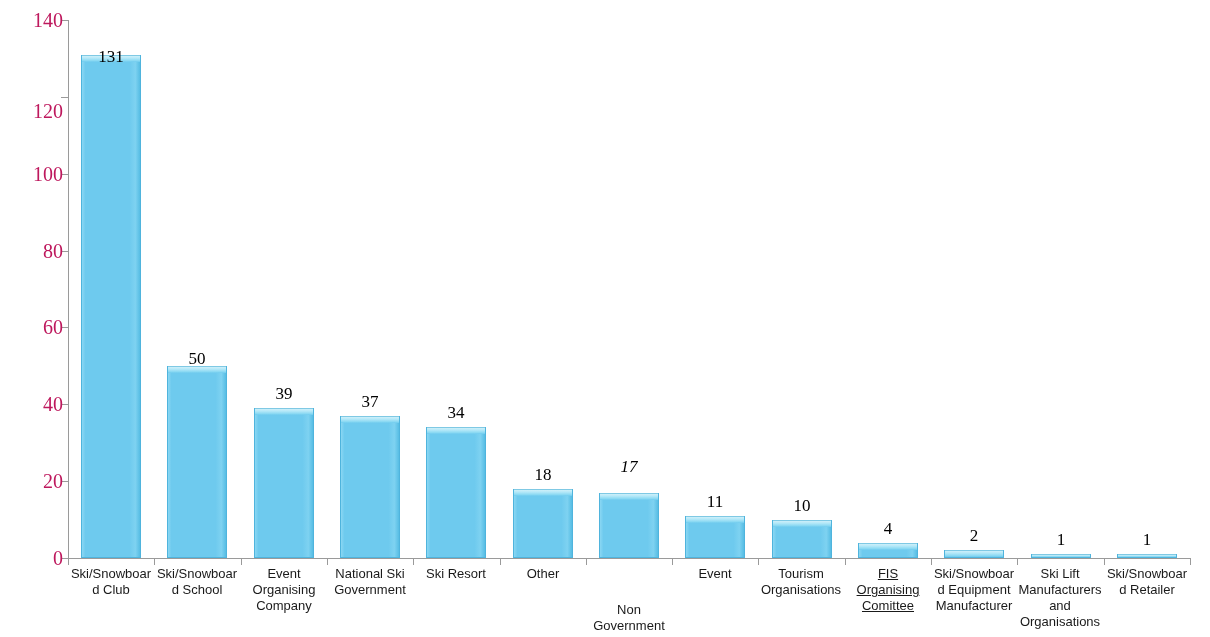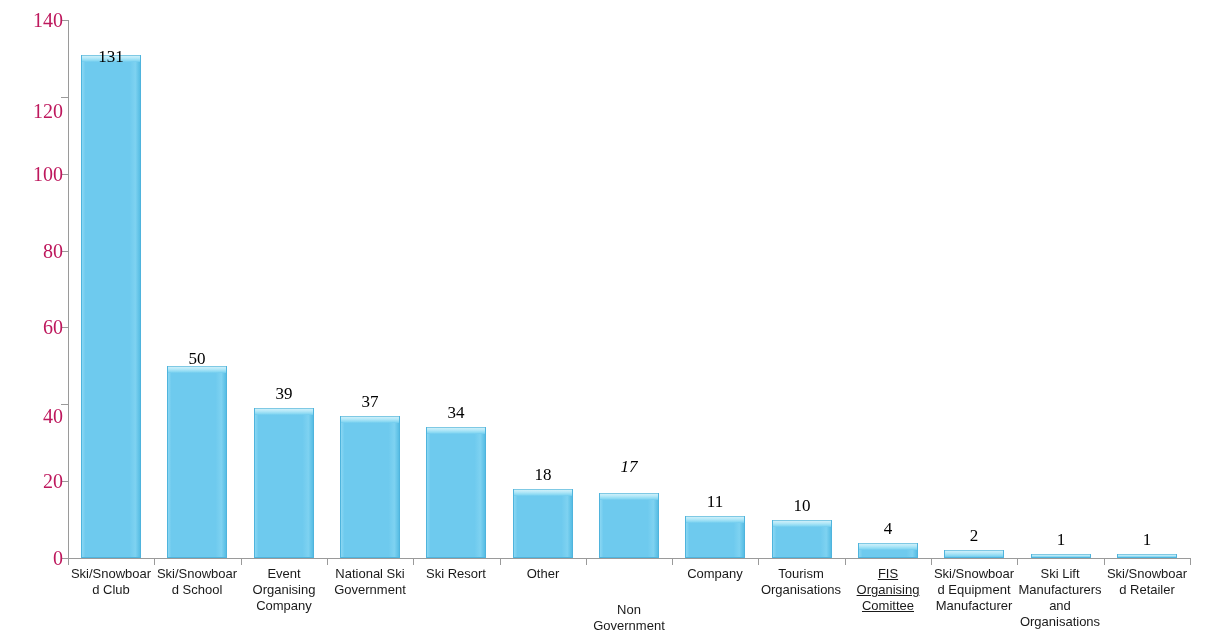--- a/index.html
+++ b/index.html
@@ -136,21 +136,21 @@
 
     <div class="y-axis-line"></div>
     <div class="x-axis-line"></div>
 
     <div id="y-ticks">
         <div class="y-tick" style="top: 558px;"></div>
         <div class="y-tick-label" style="top: 548px;">0</div>
         <div class="y-tick" style="top: 481.143px;"></div>
         <div class="y-tick-label" style="top: 471.143px;">20</div>
         <div class="y-tick" style="top: 404.286px;"></div>
-        <div class="y-tick-label" style="top: 394.286px; margin-top: 12px;">40</div>
+        <div class="y-tick-label" style="top: 394.286px;">40</div>
         <div class="y-tick" style="top: 327.429px;"></div>
         <div class="y-tick-label" style="top: 317.429px;">60</div>
         <div class="y-tick" style="top: 250.571px;"></div>
         <div class="y-tick-label" style="top: 240.571px;">80</div>
         <div class="y-tick" style="top: 173.714px;"></div>
         <div class="y-tick-label" style="top: 163.714px;">100</div>
         <div class="y-tick" style="top: 96.8571px;"></div>
         <div class="y-tick-label" style="top: 86.8571px; margin-top: 14px;">120</div>
         <div class="y-tick" style="top: 20px;"></div>
         <div class="y-tick-label" style="top: 10px;">140</div>
@@ -228,21 +228,21 @@
         <div class="data-label" style="left: 1107px; width: 80px; top: 531px;">1</div>
       </div>
     <div id="cat-labels">
         <div class="cat-label" style="left: 69px; width: 84px;">Ski/Snowboard Club</div>
         <div class="cat-label" style="left: 155px; width: 84px;">Ski/Snowboard School</div>
         <div class="cat-label" style="left: 242px; width: 84px;">Event Organising Company</div>
         <div class="cat-label" style="left: 328px; width: 84px;">National Ski Government</div>
         <div class="cat-label" style="left: 414px; width: 84px;">Ski Resort</div>
         <div class="cat-label" style="left: 501px; width: 84px;">Other</div>
         <div class="cat-label" style="left: 587px; width: 84px; margin-top: 36px;">Non Government Organisation</div>
-        <div class="cat-label" style="left: 673px; width: 84px;">Company</div>
+        <div class="cat-label" style="left: 673px; width: 84px;">Event</div>
         <div class="cat-label" style="left: 759px; width: 84px;">Tourism Organisations</div>
         <div class="cat-label" style="left: 846px; width: 84px; text-decoration: underline;">FIS Organising Comittee</div>
         <div class="cat-label" style="left: 932px; width: 84px;">Ski/Snowboard Equipment Manufacturer</div>
         <div class="cat-label" style="left: 1018px; width: 84px;">Ski Lift Manufacturers and Organisations</div>
         <div class="cat-label" style="left: 1105px; width: 84px;">Ski/Snowboard Retailer</div>
       </div>
 
   </div>
 </div>
 

